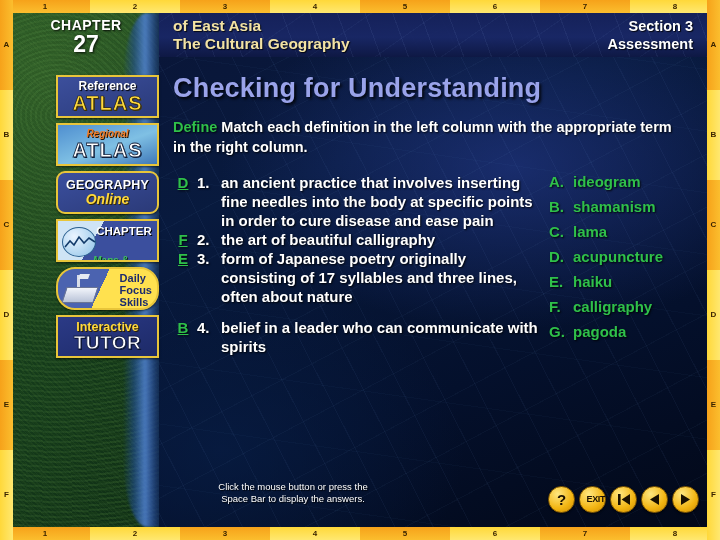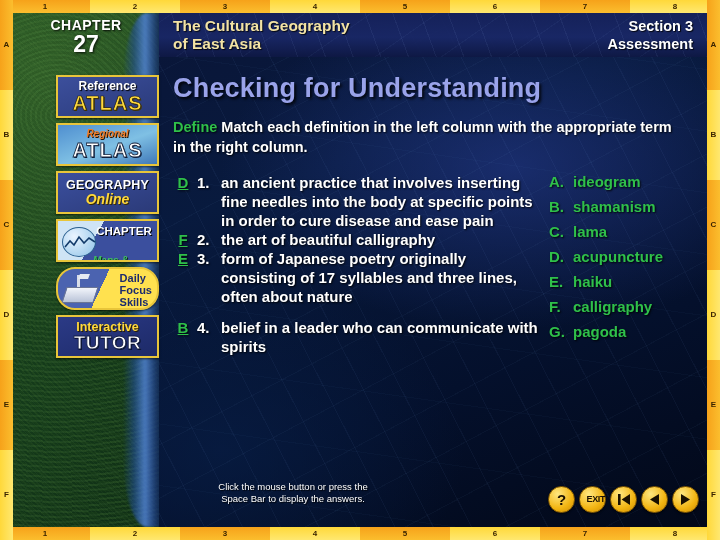--- a/index.html
+++ b/index.html
@@ -182,21 +182,21 @@
   .btn-reg .t1 {
     color:#f07b25; font-size:10px; font-style: italic; font-weight:bold;
     text-shadow:1px 1px 0 #2a1400; margin-bottom:1px;
   }
   .btn-reg .t2 {
     color:#ffffff; font-size:20px; font-weight:bold; letter-spacing:1px;
     -webkit-text-stroke: 0.8px #13203a;
     text-shadow: 1px 1px 0 #102040;
   }
   
-  .btn-geo { background: linear-gradient(160deg,#3b4f9e,#2b3a78); }
+  .btn-geo { background: linear-gradient(160deg,#3b4f9e,#2b3a78); border-radius: 9px; }
   .btn-geo .t1 {
     color:#ffffff; font-size:12.5px; font-weight:bold; letter-spacing:0.2px;
     text-shadow:1px 1px 0 #000;
   }
   .btn-geo .t2 {
     color:#ffd93b; font-size:14px; font-style:italic; font-weight:bold;
     text-shadow:1px 1px 0 #3a2a00;
   }
   
   .btn-map { background: linear-gradient(120deg,#cfe4f5 0 38%, #3b4f9e 38% 100%); }
@@ -382,22 +382,22 @@
 <div id="slide">
 
   <div id="stage">
 
     <div id="landmass">
       <div id="coast"></div>
     </div>
 
     <div id="banner">
       <div id="book-title">
+        <div>of East Asia</div>
         <div>The Cultural Geography</div>
-        <div>of East Asia</div>
       </div>
       <div id="section-label">
         <div>Section 3</div>
         <div>Assessment</div>
       </div>
     </div>
 
     <div id="chapter-badge">
       <div id="chapter-word">CHAPTER</div>
       <div id="chapter-number">27</div>

